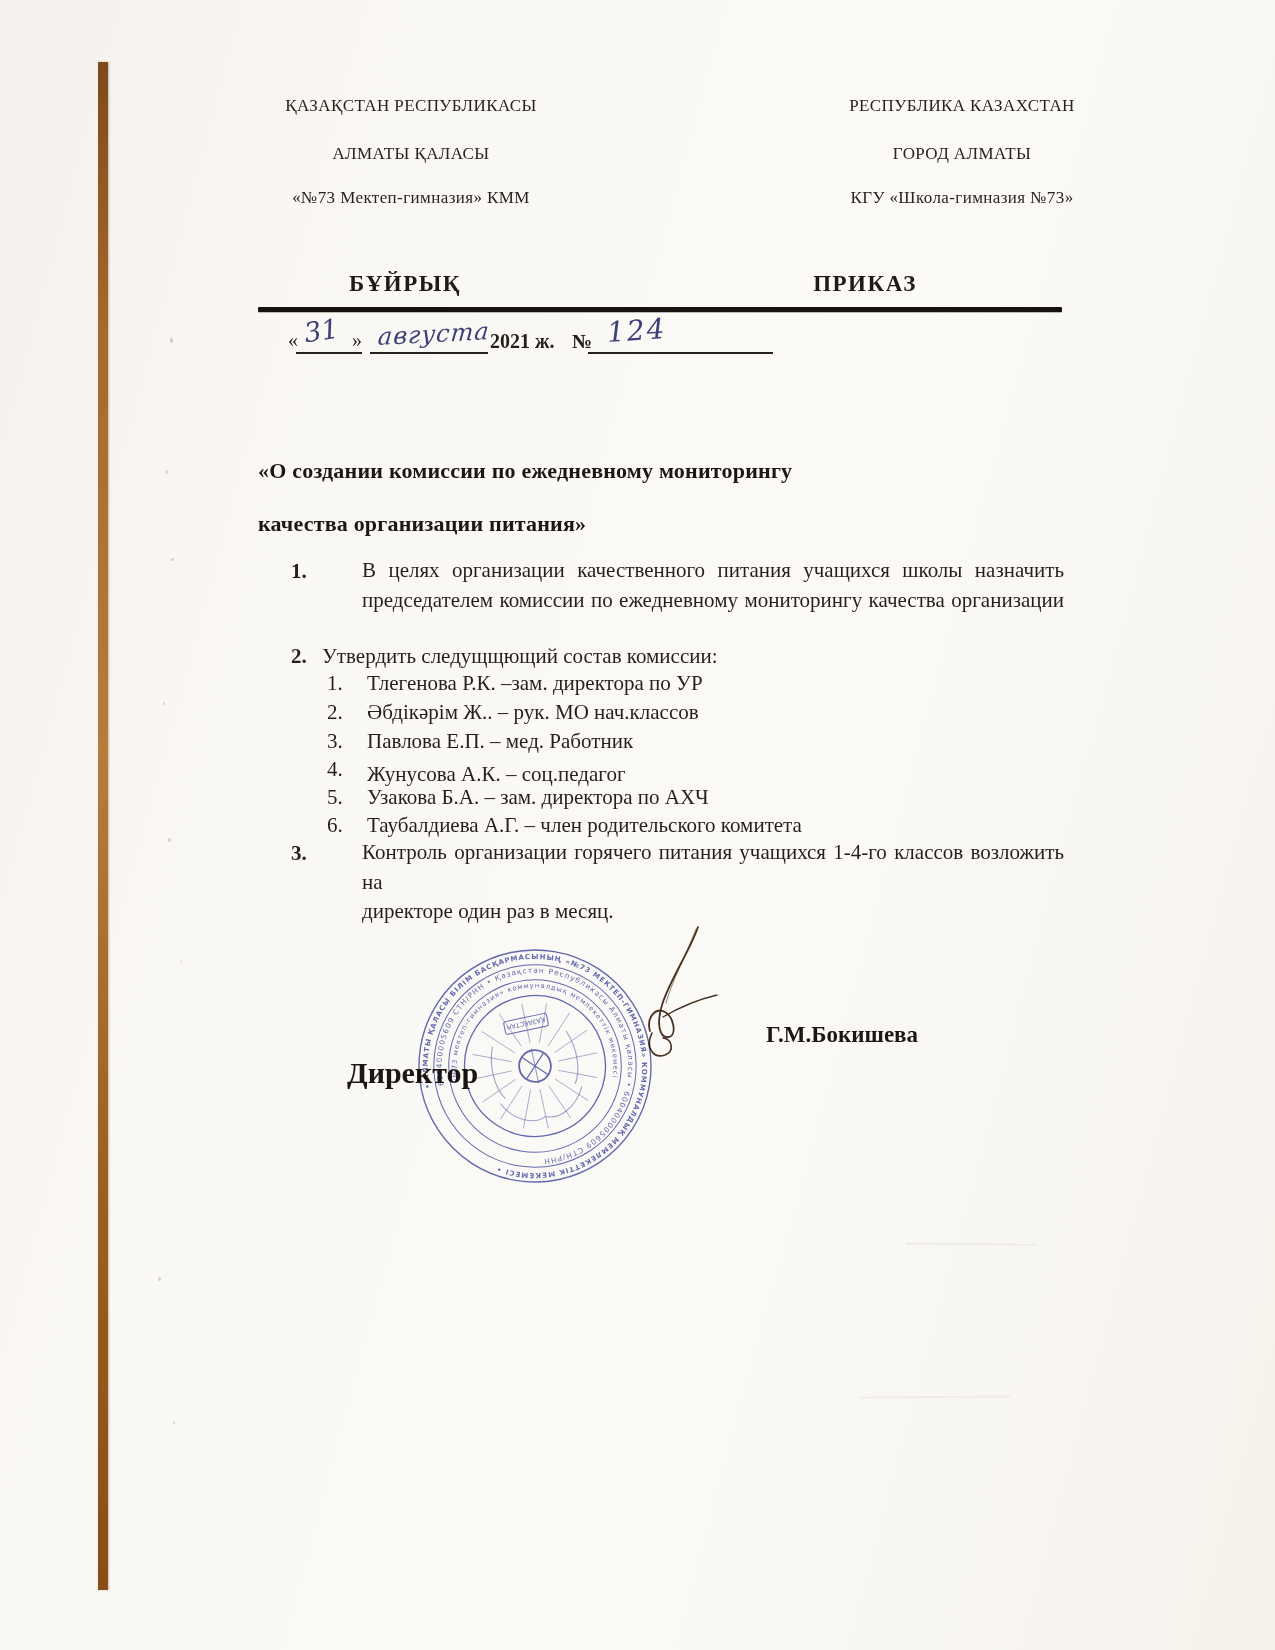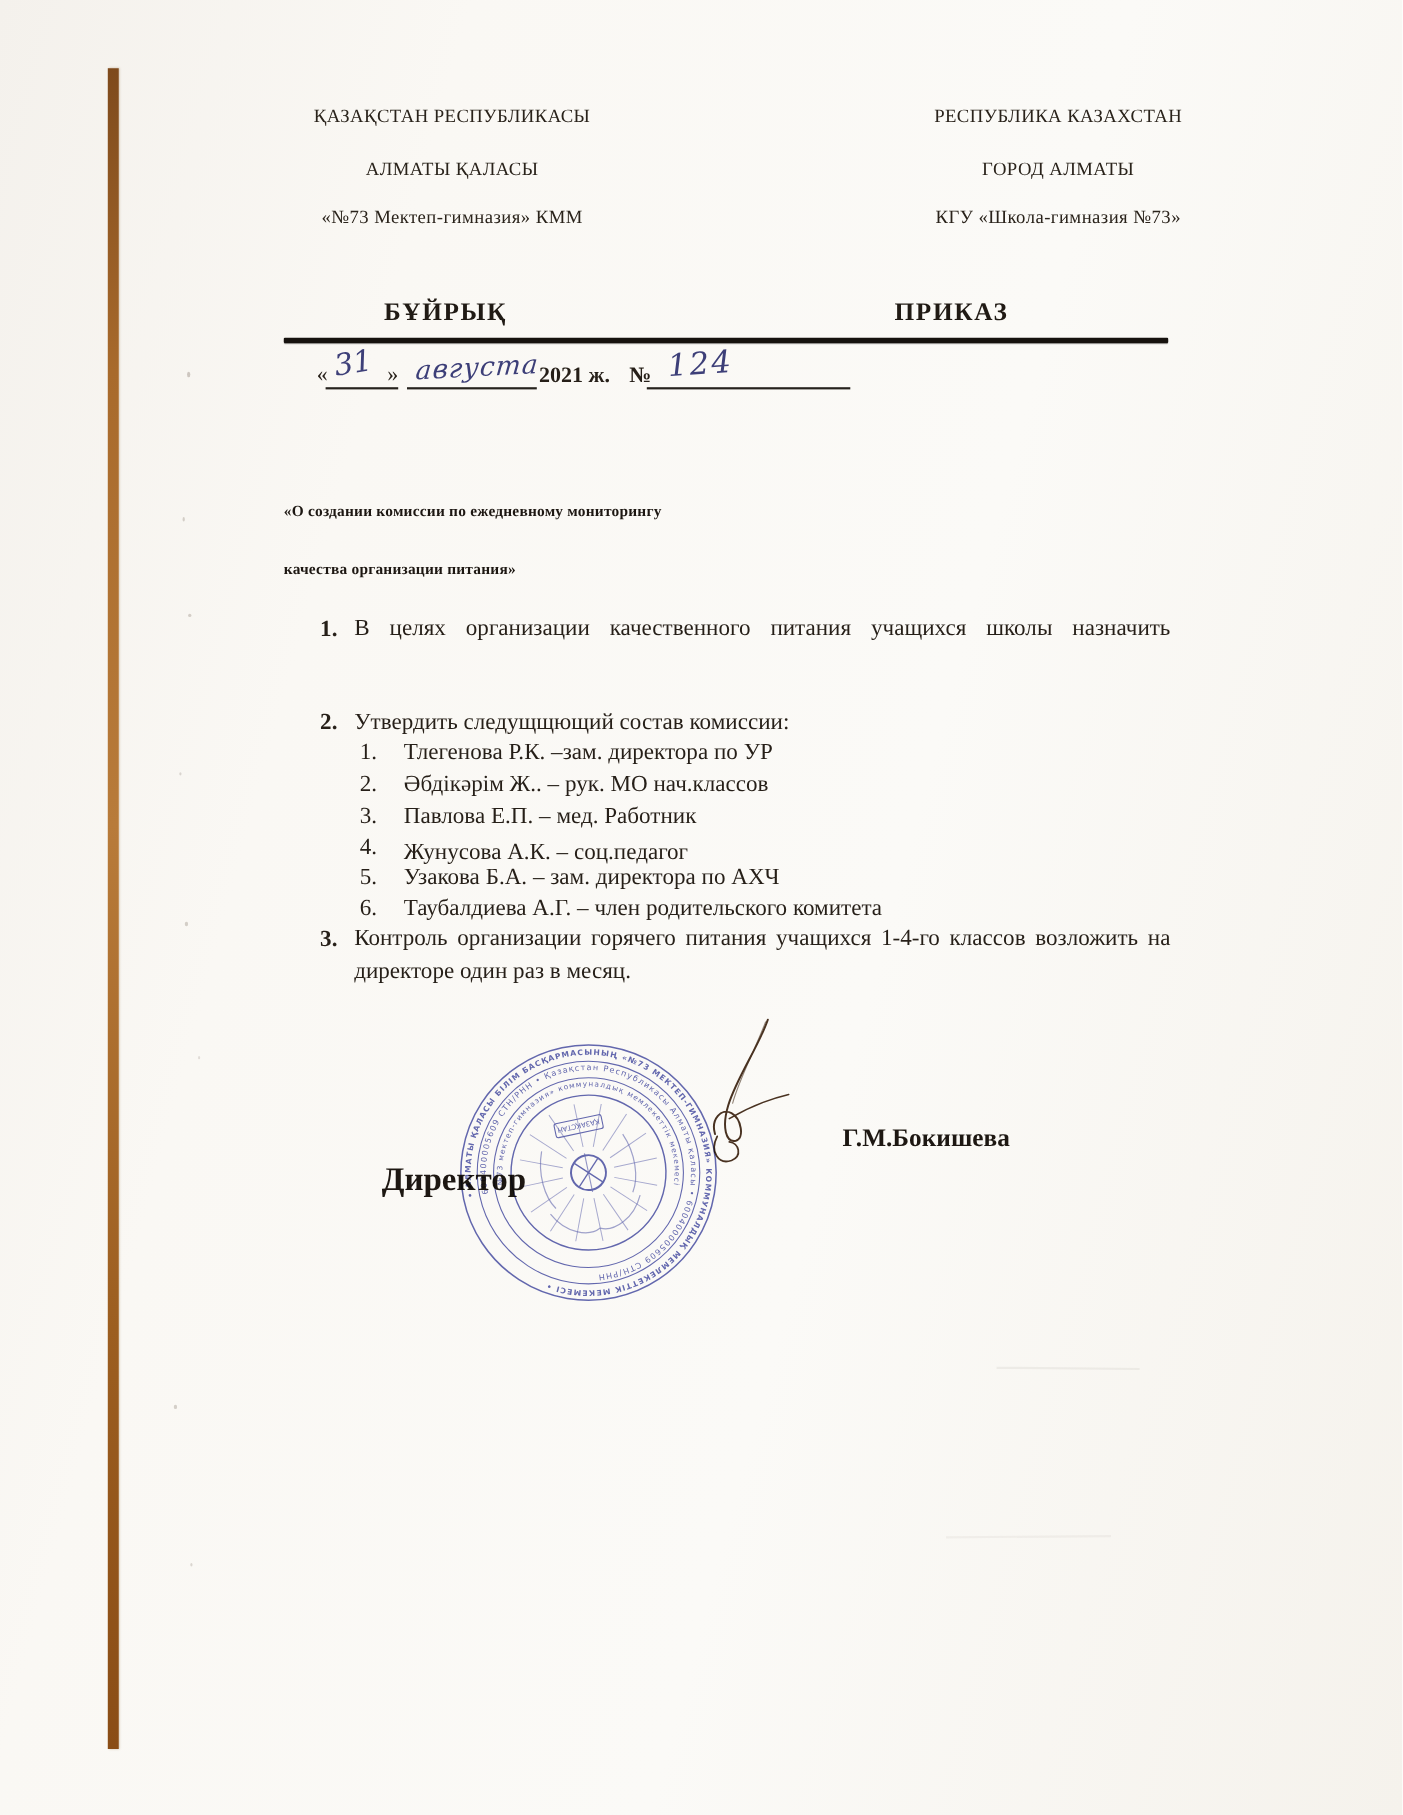--- a/index.html
+++ b/index.html
@@ -7,23 +7,23 @@
        font-family:"Liberation Serif","DejaVu Serif",serif;}
   .page{position:absolute;left:0;top:0;width:1275px;height:1650px;
         background:linear-gradient(105deg,#f4f1ec 0%,#faf8f4 25%,#fbfaf7 60%,#f5f2ec 100%);}
   .abs{position:absolute;}
   .ink{color:#261f18;}
   .b{font-weight:bold;}
   .center{text-align:center;}
   .hdr{font-size:17px;letter-spacing:.4px;color:#2a231b;}
   .orderword{font-size:23px;font-weight:bold;letter-spacing:1.5px;color:#201a14;}
   .rule{background:#16120e;border-radius:1px;box-shadow:0 1px 0 rgba(0,0,0,.25);}
-  .title{font-size:14px;font-weight:bold;color:#1d1712;letter-spacing:.2px;}
+  .title{font-size:22px;font-weight:bold;color:#1d1712;letter-spacing:.2px;}
   .body-txt{font-size:21px;color:#261f18;}
-  .pline{text-align:justify;text-align-last:justify;line-height:29.6px;font-size:21px;color:#261f18;}
+  .pline{text-align:justify;text-align-last:justify;line-height:29.6px;font-size:21px;color:#261f18;margin-left:40px;}
   .pline.last{text-align-last:left;}
   .hand{font-family:"DejaVu Serif",serif;font-style:italic;color:#3d3f78;}
   .uline{background:#26221d;height:2px;}
   .speck{background:#7d7064;border-radius:50%;}
   .streak{background:#9a9088;}
   .edge{background:linear-gradient(180deg,#7e4a1c 0%,#a86a2c 18%,#b87b3a 45%,#9c5e20 75%,#8a4d16 100%);
         box-shadow:1px 0 2px rgba(120,80,30,.35);}
   .stamp{mix-blend-mode:multiply;filter:blur(.3px);}
   .pen{mix-blend-mode:multiply;}
 </style>
@@ -68,20 +68,21 @@
   <div class="abs uline" style="left:296px;top:352px;width:66px;"></div>
   <div class="abs uline" style="left:370px;top:352px;width:118px;"></div>
   <div class="abs uline" style="left:588px;top:352px;width:185px;"></div>
 
   <div class="abs title" style="left:258px;top:458px;">«О создании комиссии по ежедневному мониторингу</div>
   <div class="abs title" style="left:258px;top:511px;">качества организации питания»</div>
 
   <div class="abs body-txt b" style="left:291px;top:559px;">1.</div>
   <div class="abs" style="left:322px;top:556px;width:742px;">
     <div class="pline">В целях организации качественного питания учащихся школы назначить</div>
+    <div class="pline">председателем комиссии по ежедневному мониторингу качества организации</div>
   </div>
 
   <div class="abs body-txt b" style="left:291px;top:644px;">2.</div>
   <div class="abs body-txt" style="left:322px;top:644px;">Утвердить следущщющий состав комиссии:</div>
 
   <div class="abs body-txt" style="left:327px;top:671px;">1.</div>
   <div class="abs body-txt" style="left:367px;top:671px;">Тлегенова Р.К. –зам. директора по УР</div>
   <div class="abs body-txt" style="left:327px;top:700px;">2.</div>
   <div class="abs body-txt" style="left:367px;top:700px;">Әбдікәрім Ж.. – рук. МО нач.классов</div>
   <div class="abs body-txt" style="left:327px;top:729px;">3.</div>

